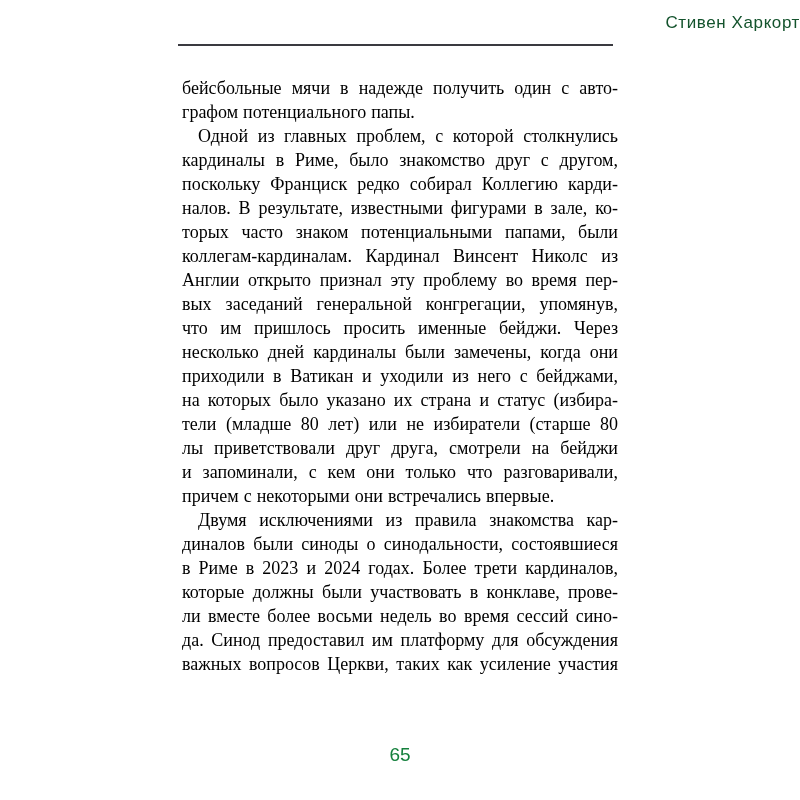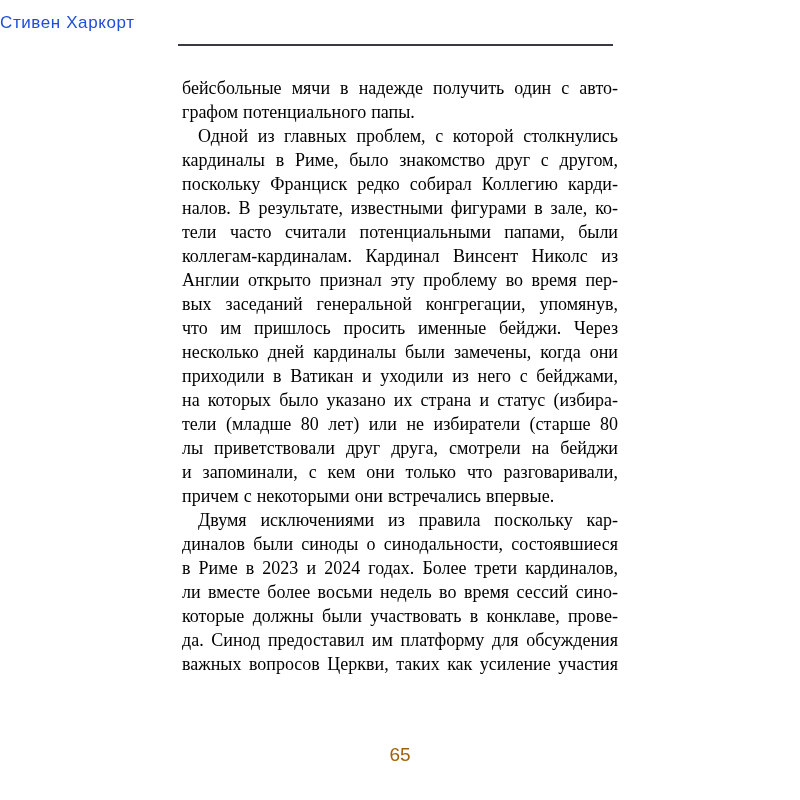--- a/index.html
+++ b/index.html
@@ -13,26 +13,26 @@
     height: 800px;
     background: #ffffff;
     overflow: hidden;
     font-family: "Liberation Serif", serif;
   }
   .running-header {
     position: absolute;
     top: 13px;
     left: 0;
     width: 100%;
-    text-align: left;
+    text-align: right;
     font-family: "Liberation Sans", sans-serif;
     font-size: 17px;
     font-weight: 400;
     letter-spacing: 0.6px;
-    color: #1d4ed8;
+    color: #14532d;
   }
   .header-rule {
     position: absolute;
     top: 44px;
     left: 178px;
     width: 435px;
     height: 1.5px;
     background: #3a3a40;
   }
   .text-block {
@@ -59,59 +59,59 @@
   }
   .page-number {
     position: absolute;
     top: 744px;
     left: 0;
     width: 100%;
     text-align: center;
     font-family: "Liberation Sans", sans-serif;
     font-size: 19px;
     font-weight: 400;
-    color: #a16207;
+    color: #15803d;
   }
 </style>
 </head>
 <body>
 
 <div class="page">
   <div class="running-header">Стивен Харкорт</div>
 
   <div class="header-rule"></div>
 
   <div class="text-block">
       <div class="paragraph">
         <div class="line">бейсбольные мячи в надежде получить один с авто-</div>
         <div class="line last">графом потенциального папы.</div>
       </div>
       <div class="paragraph">
         <div class="line indent">Одной из главных проблем, с которой столкнулись</div>
         <div class="line">кардиналы в Риме, было знакомство друг с другом,</div>
         <div class="line">поскольку Франциск редко собирал Коллегию карди-</div>
         <div class="line">налов. В результате, известными фигурами в зале, ко-</div>
-        <div class="line">тели часто считали потенциальными папами, были</div>
+        <div class="line">торых часто знаком потенциальными папами, были</div>
         <div class="line">коллегам-кардиналам. Кардинал Винсент Николс из</div>
         <div class="line">Англии открыто признал эту проблему во время пер-</div>
         <div class="line">вых заседаний генеральной конгрегации, упомянув,</div>
         <div class="line">что им пришлось просить именные бейджи. Через</div>
         <div class="line">несколько дней кардиналы были замечены, когда они</div>
         <div class="line">приходили в Ватикан и уходили из него с бейджами,</div>
         <div class="line">на которых было указано их страна и статус (избира-</div>
         <div class="line">тели (младше 80 лет) или не избиратели (старше 80</div>
         <div class="line">лы приветствовали друг друга, смотрели на бейджи</div>
         <div class="line">и запоминали, с кем они только что разговаривали,</div>
         <div class="line last">причем с некоторыми они встречались впервые.</div>
       </div>
       <div class="paragraph">
-        <div class="line indent">Двумя исключениями из правила поскольку кар-</div>
+        <div class="line indent">Двумя исключениями из правила знакомства кар-</div>
         <div class="line">диналов были синоды о синодальности, состоявшиеся</div>
         <div class="line">в Риме в 2023 и 2024 годах. Более трети кардиналов,</div>
+        <div class="line">которые должны были участвовать в конклаве, прове-</div>
         <div class="line">ли вместе более восьми недель во время сессий сино-</div>
-        <div class="line">которые должны были участвовать в конклаве, прове-</div>
         <div class="line">да. Синод предоставил им платформу для обсуждения</div>
         <div class="line">важных вопросов Церкви, таких как усиление участия</div>
       </div>
     </div>
 
   <div class="page-number">65</div>
 </div>
 
 </body></html>

